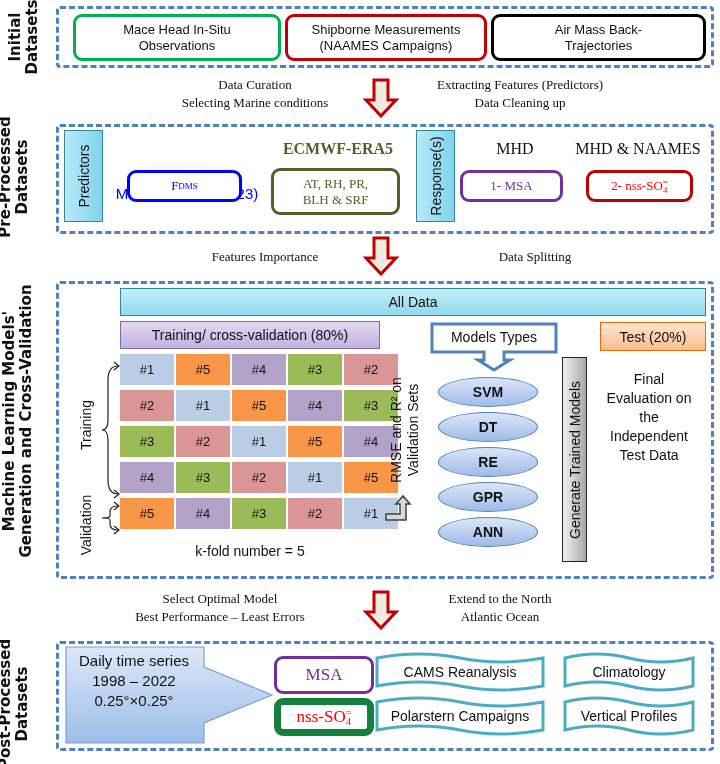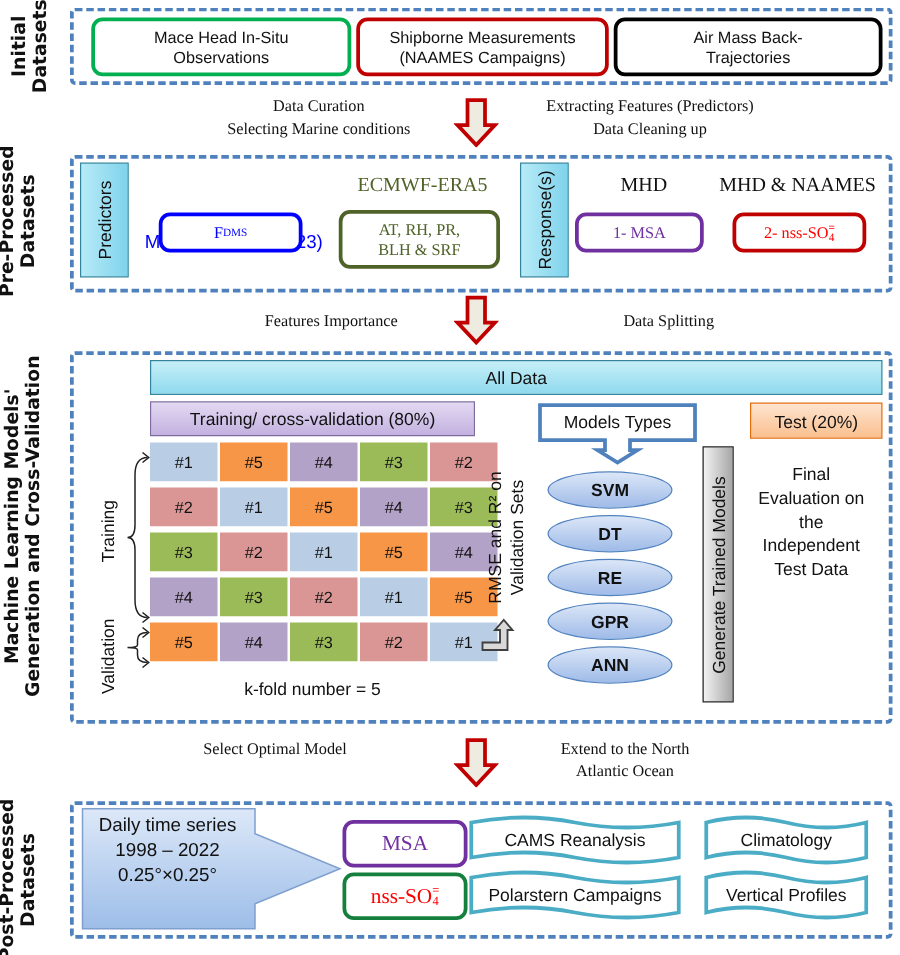--- a/index.html
+++ b/index.html
@@ -73,21 +73,21 @@
 
 <div class="dash" style="left:56px;top:124px;width:658px;height:110px;"></div>
 <div class="vbar" style="left:64px;top:130px;width:39px;height:92px;">
   <div class="vtext">Predictors</div>
 </div>
 <div class="abs" style="left:107px;top:143px;width:160px;text-align:center;font-family:'Liberation Sans',sans-serif;font-size:15px;color:#0000ff;margin-top:42px;">Mansour et al. (2023)</div>
 <div class="rbox serif" style="left:127px;top:170px;width:115px;height:32px;border:3px solid #0000ff;color:#0000ff;font-family:'Liberation Serif',serif;">
   <span>F</span>
     <sub>DMS</sub>
 </div>
-<div class="abs" style="left:268px;top:140px;width:140px;text-align:center;font-family:'Liberation Serif',serif;font-size:16px;color:#4f6228;">ECMWF-ERA5</div>
+<div class="abs" style="left:268px;top:140px;width:140px;text-align:center;font-family:'Liberation Serif',serif;font-size:16px;color:#4f6228;font-weight:bold;">ECMWF-ERA5</div>
 <div class="rbox" style="left:271px;top:168px;width:129px;height:47px;border:3px solid #4f6228;color:#4f6228;font-family:'Liberation Serif',serif;">
   <div>
       <div>AT, RH, PR,</div>
       <div>BLH &amp; SRF</div>
     </div>
 </div>
 <div class="vbar" style="left:416px;top:130px;width:39px;height:92px;">
   <div class="vtext">Response(s)</div>
 </div>
 <div class="abs" style="left:470px;top:140px;width:90px;text-align:center;font-family:'Liberation Serif',serif;font-size:16px;">MHD</div>
@@ -192,20 +192,21 @@
 <div class="abs" style="left:594px;top:370px;width:110px;text-align:center;font-family:'Liberation Sans',sans-serif;font-size:14px;line-height:19px;">
   <div>Final</div>
   <div>Evaluation on</div>
   <div>the</div>
   <div>Independent</div>
   <div>Test Data</div>
 </div>
 
 <div class="caption" style="left:95px;top:590px;width:250px;">
   <div>Select Optimal Model</div>
+  <div>Best Performance – Least Errors</div>
 </div>
 <div class="caption" style="left:410px;top:590px;width:180px;">
   <div>Extend to the North</div>
   <div>Atlantic Ocean</div>
 </div>
 <svg class="abs" style="left:363px;top:590px;" width="36" height="40" viewBox="0 0 36 40">
   <path d="M11 2 H25 V22 H33 L18 38 L3 22 H11 Z" fill="#eeece1" stroke="#c00000" stroke-width="3"></path>
 </svg>
 
 <div class="dash" style="left:56px;top:641px;width:658px;height:110px;"></div>
@@ -217,21 +218,21 @@
       </linearGradient>
     </defs>
   <path d="M2 2 H140 V22 L208 50 L140 78 V98 H2 Z" fill="url(#gA)" stroke="#7f9fcf" stroke-width="1.2"></path>
 </svg>
 <div class="abs" style="left:64px;top:651px;width:140px;text-align:center;font-family:'Liberation Sans',sans-serif;font-size:15px;line-height:20px;">
   <div>Daily time series</div>
   <div>1998 – 2022</div>
   <div>0.25°×0.25°</div>
 </div>
 <div class="rbox" style="left:274px;top:656px;width:100px;height:38px;border:3px solid #7030a0;color:#7030a0;font-family:'Liberation Serif',serif;font-size:17px;">MSA</div>
-<div class="rbox" style="left:274px;top:698px;width:100px;height:38px;border:3px solid #15803d;color:#ff0000;font-family:'Liberation Serif',serif;font-size:17px;">
+<div class="rbox" style="left:274px;top:698px;width:100px;height:38px;border:7px solid #15803d;color:#ff0000;font-family:'Liberation Serif',serif;font-size:17px;">
   <span>nss-SO</span>
     <span style="display:inline-flex;flex-direction:column;line-height:9px;font-size:10px;">
       <span>=</span>
       <span>4</span>
     </span>
 </div>
 
 <div class="wave" style="left:375px;top:652px;width:170px;height:40px;">
   <svg width="170" height="40" viewBox="0 0 170 40">
       <path d="M2 6 Q44 -2 85 6 T168 6 V34 Q126 42 85 34 T2 34 Z" fill="#fff" stroke="#4bacc6" stroke-width="3"></path>

